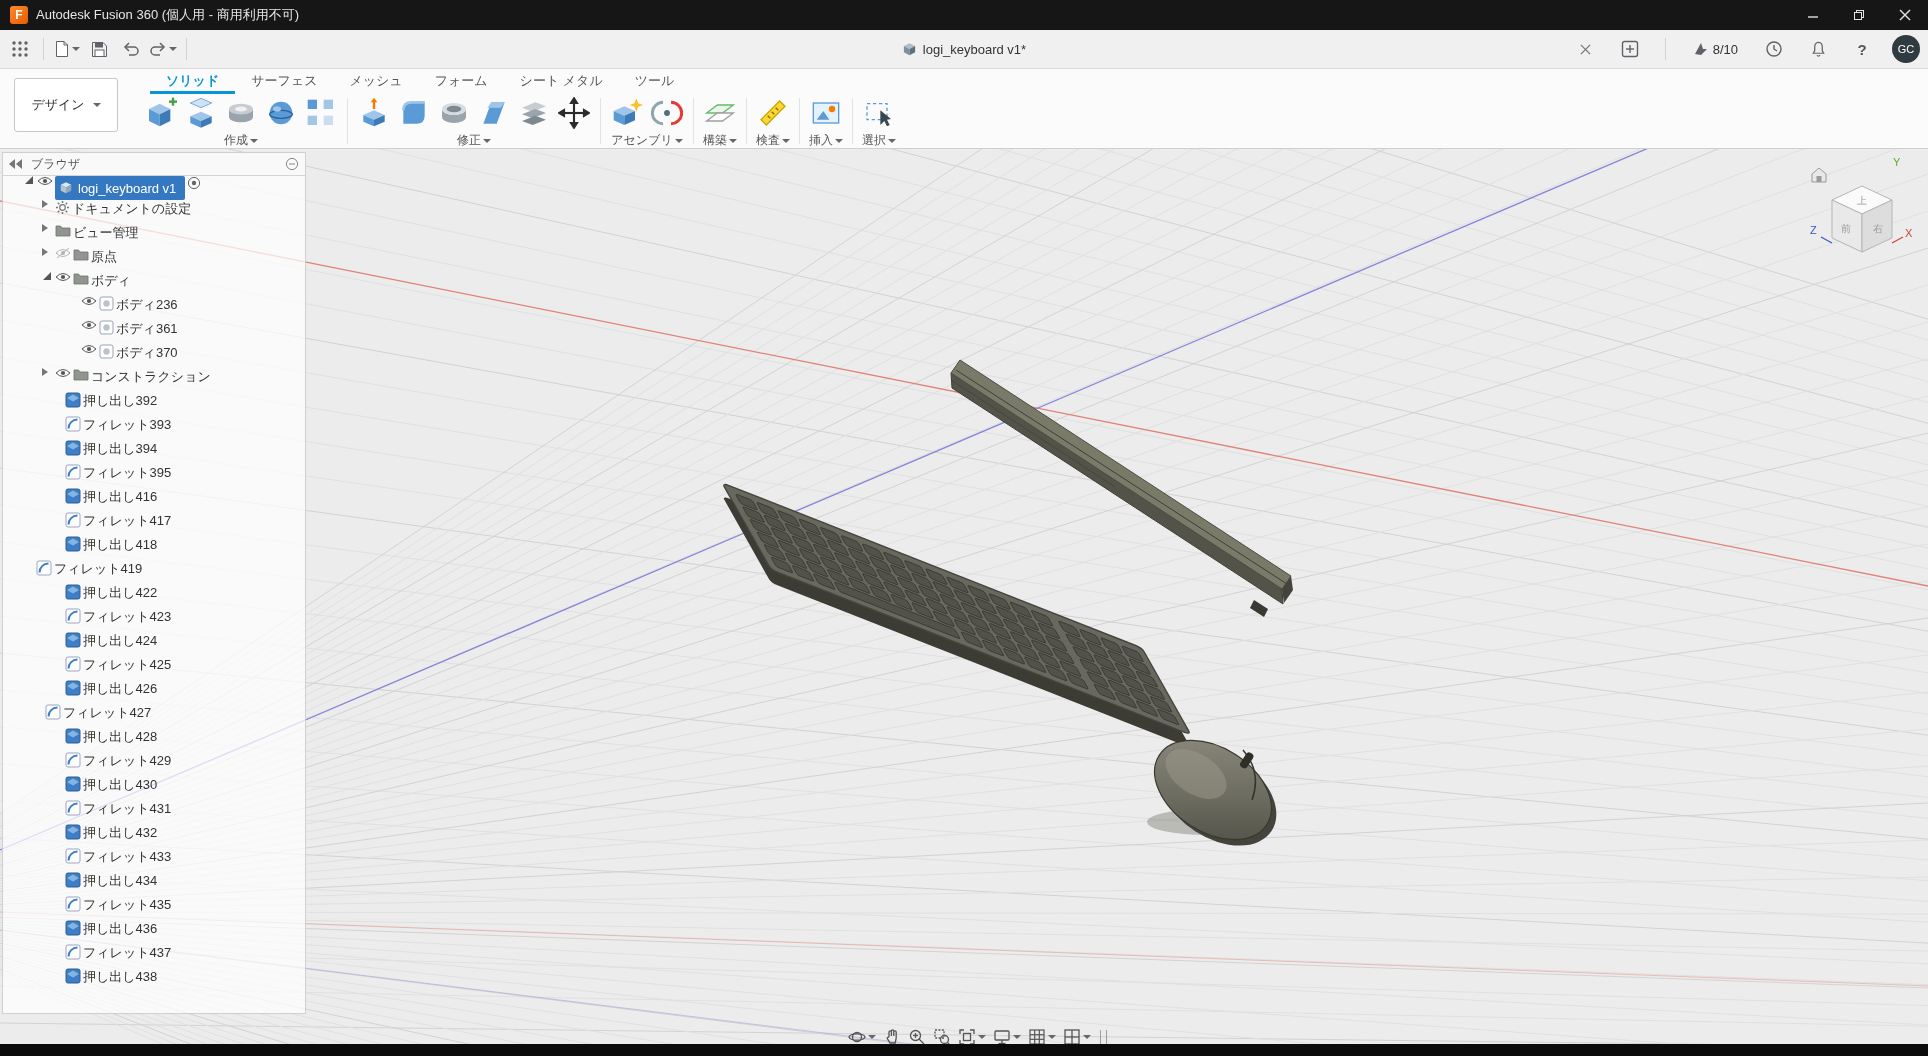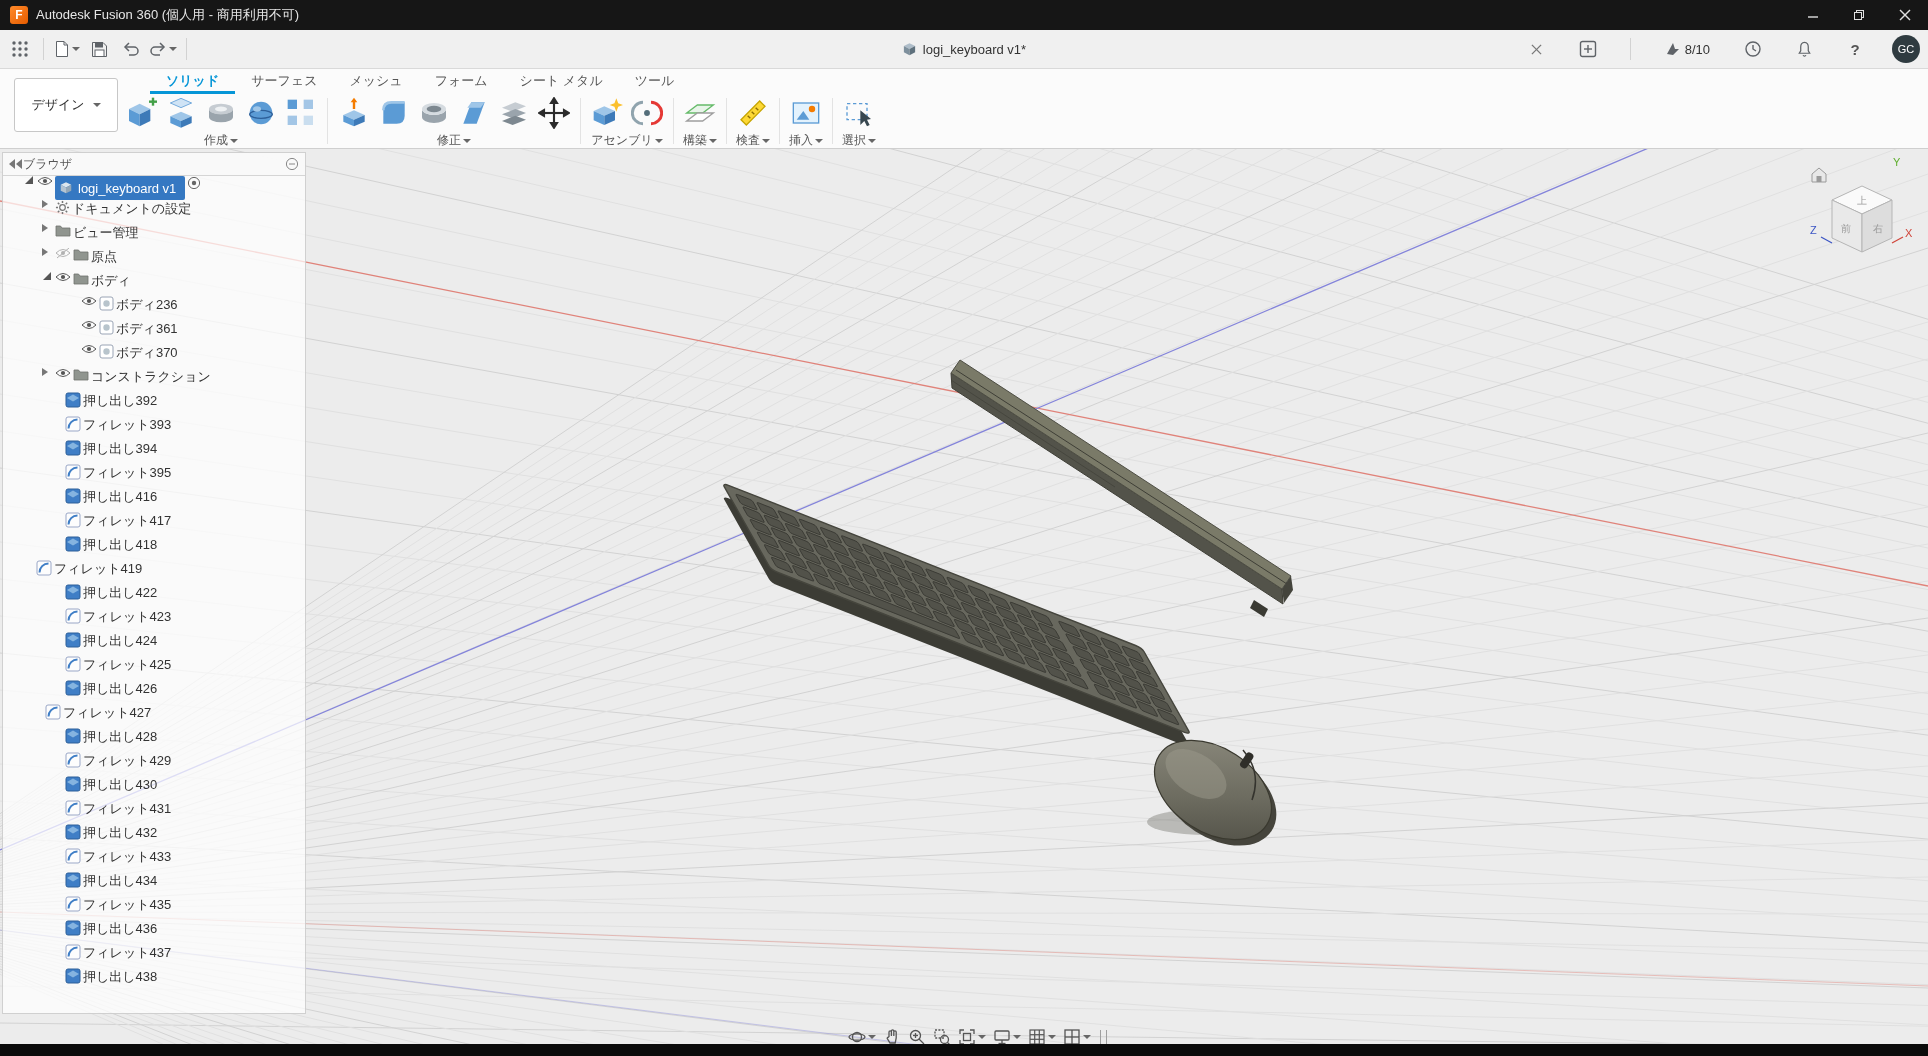--- a/index.html
+++ b/index.html
@@ -16,33 +16,33 @@
   .win-btns{margin-left:auto;display:flex;height:100%;}
   .win-btn{width:46px;height:100%;display:flex;align-items:center;justify-content:center;}
 
   
   .qat{position:absolute;left:0;top:30px;width:100%;height:38px;background:#f0f0f0;border-bottom:1px solid #d9d9d9;z-index:49;}
   .qat-left{position:absolute;left:6px;top:0;height:38px;display:flex;align-items:center;gap:4px;}
   .qbtn{height:30px;min-width:28px;display:flex;align-items:center;justify-content:center;border-radius:2px;}
   .qsep{width:1px;height:22px;background:#d2d2d2;margin:0 5px;}
   .dt{width:0;height:0;border:4px solid transparent;border-top-color:#666;margin-top:4px;margin-left:2px;}
   .qat-center{position:absolute;left:0;right:0;top:0;height:38px;display:flex;align-items:center;justify-content:center;gap:6px;font-size:13px;color:#333;}
-  .qat-right{position:absolute;right:8px;top:0;height:38px;display:flex;align-items:center;gap:23px;}
+  .qat-right{position:absolute;right:8px;top:0;height:38px;display:flex;align-items:center;gap:16px;}
   .jobs{display:flex;align-items:center;gap:4px;font-size:13px;color:#333;padding:3px 6px;border-radius:3px;}
   .avatar{width:28px;height:28px;border-radius:50%;background:#2f3b40;color:#fff;font-size:11px;display:flex;align-items:center;justify-content:center;}
   .help-circle{font-size:15px;color:#555;font-weight:bold;}
 
   
   .ribbon{position:absolute;left:0;top:68px;width:100%;height:80px;background:#fbfbfb;border-bottom:1px solid #cfcfcf;z-index:48;}
   .design-btn{position:absolute;left:14px;top:10px;width:102px;height:52px;background:#fff;border:1px solid #c7c7c7;border-radius:3px;
               display:flex;align-items:center;justify-content:center;gap:6px;font-size:13px;color:#333;}
   .tab-row{position:absolute;left:150px;top:0;height:26px;display:flex;align-items:stretch;}
   .rtab{padding:4px 16px 0 16px;font-size:13px;color:#555;display:flex;align-items:flex-start;justify-content:center;}
   .rtab.active{color:#0696d7;box-shadow:inset 0 -3px 0 #0696d7;font-weight:bold;}
-  .tools-row{position:absolute;left:124px;top:26px;height:54px;display:flex;align-items:stretch;}
+  .tools-row{position:absolute;left:144px;top:26px;height:54px;display:flex;align-items:stretch;}
   .rgroup{display:flex;flex-direction:column;align-items:center;justify-content:flex-start;padding-top:2px;}
   .ricons{display:flex;gap:6px;height:36px;align-items:center;}
   .ribtn{width:34px;height:34px;display:flex;align-items:center;justify-content:center;border-radius:2px;}
   .rlabel{margin-top:2px;font-size:12px;color:#555;display:flex;align-items:center;}
   .rsep{width:1px;background:#e3e3e3;margin:4px 9px;}
 
   
   .canvas{position:absolute;left:0;top:148px;width:1928px;height:896px;background:#ececec;overflow:hidden;}
   .canvas svg{position:absolute;left:0;top:0;}
 
@@ -697,21 +697,21 @@
       </g>
     </svg>
   </div>
 
   <div class="browser">
     <div class="b-header">
       <svg width="14" height="10" viewBox="0 0 14 10" fill="#777">
         <polygon points="6,0 6,10 0,5"></polygon>
           <polygon points="13,0 13,10 7,5"></polygon>
       </svg>
-      <span style="">ブラウザ</span>
+      <span style="margin-left:8px">ブラウザ</span>
       <span class="sp"></span>
       <svg width="14" height="14" viewBox="0 0 14 14" fill="none" stroke="#888">
         <circle cx="7" cy="7" r="5.6"></circle>
           <line x1="4" y1="7" x2="10" y2="7"></line>
       </svg>
     </div>
 
     <div class="trow" style="padding-left:20px">
       <span class="tw">
           <span class="tri-e"></span>

